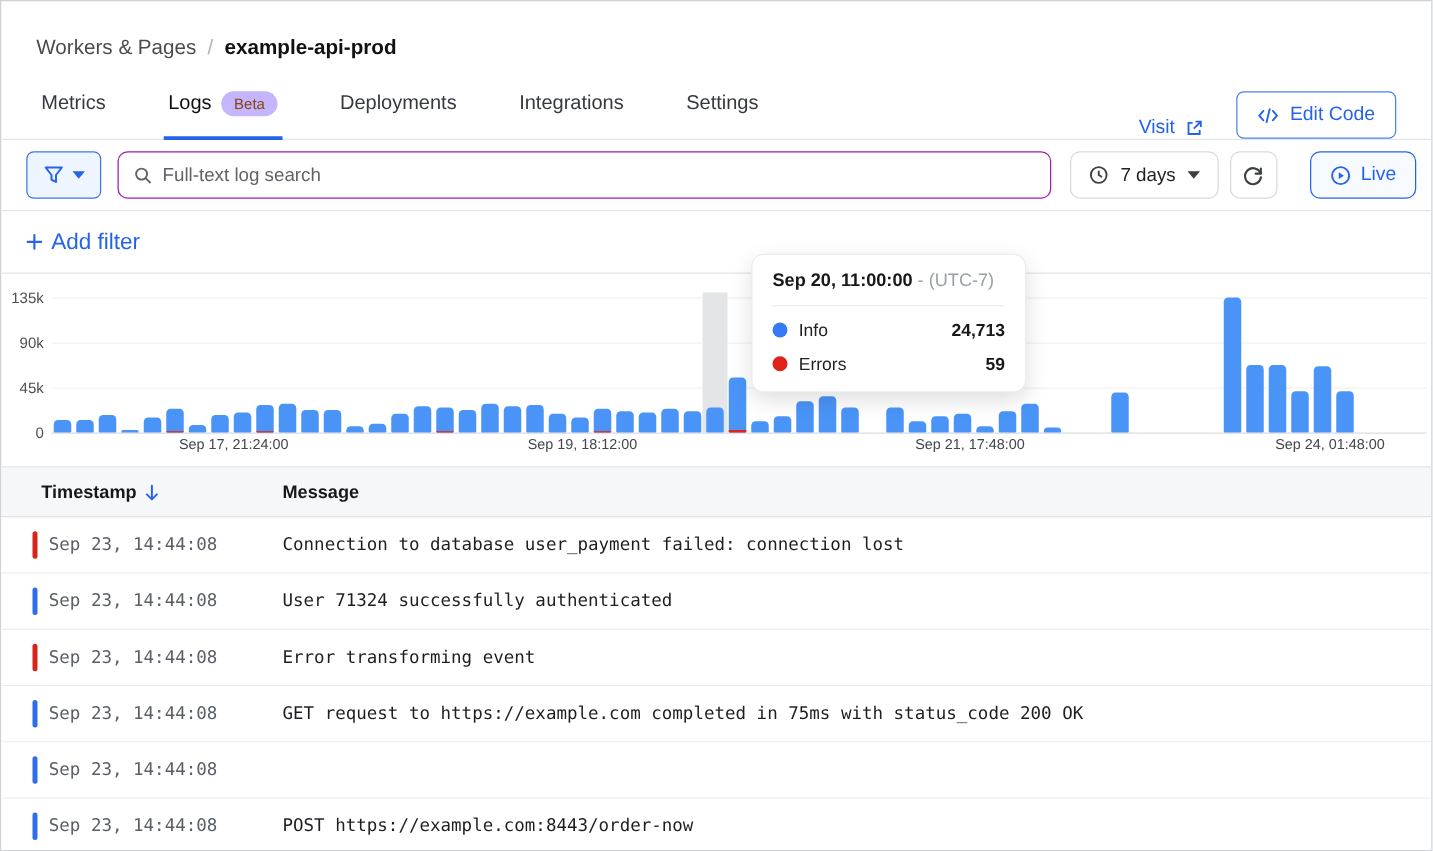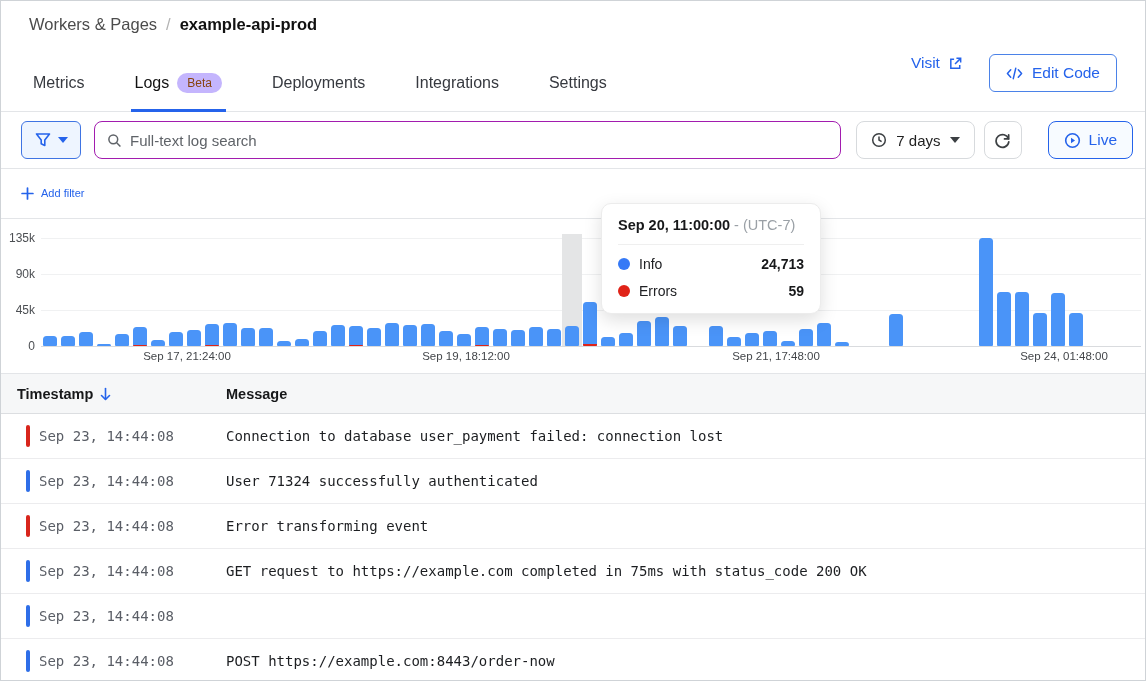--- a/index.html
+++ b/index.html
@@ -8,32 +8,32 @@
     position: relative;
     font-family: "Liberation Sans", sans-serif;
     background: #fff;
     color: #1f1f1f;
     border: 1px solid #cfd3d7;
     overflow: hidden;
   }
   .mono { font-family: "DejaVu Sans Mono", monospace; }
 
   
-  .breadcrumb-row { height: 53px; display:flex; align-items:center; padding: 0 0 6px 28px; font-size: 16.5px; }
+  .breadcrumb-row { height: 53px; display:flex; align-items:flex-end; padding: 0 0 6px 28px; font-size: 16.5px; }
   .breadcrumb-row .parent { color:#4c4c4c; }
   .breadcrumb-row .sep { color:#b3b3b3; margin: 0 9px; }
   .breadcrumb-row .current { color:#111; font-weight: 700; }
 
   
   .tab-row { height: 58px; display:flex; align-items:stretch; padding: 0 28px; border-bottom: 1px solid #e3e5e8; }
   .tab { display:flex; align-items:center; gap:8px; padding: 0 4px; margin-right: 42px; font-size: 16px; color:#36393f; position:relative; cursor:pointer; }
   .tab.active { color:#111; }
   .tab.active::after { content:""; position:absolute; left:0; right:0; bottom:-1px; height:3px; background:#2563eb; }
   .badge { background:#c4b5fd; color:#87430e; font-size:12px; padding: 3px 10px; border-radius: 999px; }
-  .tab-actions { margin-left:auto; display:flex; align-items:flex-start; gap:26px; }
+  .tab-actions { margin-left:auto; display:flex; align-items:flex-end; gap:26px; }
   .visit-link { display:flex; align-items:center; gap:8px; color:#2563eb; font-size:15.5px; cursor:pointer; }
   .edit-code-btn { display:flex; align-items:center; gap:9px; color:#2563eb; font-size:15.5px;
     border:1px solid #4b82e8; border-radius:6px; background:#fff; height:38px; padding:0 16px; cursor:pointer; }
 
   
   .filter-row { height:57px; display:flex; align-items:center; border-bottom:1px solid #e3e5e8; padding: 0 12px 0 20px; }
   .filter-btn { width:60px; height:38px; border:1px solid #3f74e3; background:#eef5ff; border-radius:6px;
     display:flex; align-items:center; justify-content:center; gap:7px; cursor:pointer; }
   .search-box { flex:1; height:38px; margin-left:13px; border:1px solid #a21caf; border-radius:8px; background:#fff;
     display:flex; align-items:center; padding:0 12px; gap:8px; }
@@ -43,21 +43,21 @@
     display:flex; align-items:center; gap:9px; padding:0 14px; font-size:15px; color:#1f1f1f; cursor:pointer; }
   .refresh-btn { width:38px; height:38px; margin-left:9px; border:1px solid #d7dadd; border-radius:8px; background:#fff;
     display:flex; align-items:center; justify-content:center; cursor:pointer; }
   .live-btn { height:38px; margin-left:26px; margin-right:0; border:1px solid #2563eb; border-radius:8px; background:#f7fbff;
     display:flex; align-items:center; gap:8px; padding:0 15px; color:#2563eb; font-size:15.5px; cursor:pointer; }
   .caret { width:0; height:0; border-left:5px solid transparent; border-right:5px solid transparent; border-top:6px solid #2563eb; }
   .caret.dark { border-top-color:#3c4043; }
 
   
   .add-filter-row { height:50px; display:flex; align-items:center; padding-left:20px; border-bottom:1px solid #e3e5e8; }
-  .add-filter { display:flex; gap:7px; color:#2563eb; font-size:11px; cursor:pointer; }
+  .add-filter { display:flex; align-items:center; gap:7px; color:#2563eb; font-size:18px; cursor:pointer; }
 
   
   .chart-section { position:relative; height:154px; }
   .gridline { position:absolute; left:40px; right:4px; height:1px; background:#f0f1f2; }
   .axisline { position:absolute; left:40px; right:4px; height:1px; background:#d9dbde; top:127px; }
   .ytick { position:absolute; width:34px; text-align:right; font-size:12px; color:#4c4f53; transform:translateY(-50%); }
   .xtick { position:absolute; top:131px; width:120px; text-align:center; font-size:11.5px; color:#43464a; }
   .hover-band { position:absolute; background:#e4e5e6; top:15px; height:112px; width:20px; }
   .bar { position:absolute; width:14px; bottom:27px; background:#4a94f8; border-radius:3.5px 3.5px 1px 1px; }
   .bar .err { position:absolute; left:0; right:0; bottom:0; background:#e02318; border-radius:0 0 1px 1px; }
@@ -68,21 +68,21 @@
   .tooltip .tt-title-row { font-size:14.5px; padding-bottom:11px; border-bottom:1px solid #efefef; }
   .tooltip .tt-title { font-weight:700; color:#17181a; }
   .tooltip .tt-tz { color:#9aa0a6; }
   .tt-row { display:flex; align-items:center; gap:9px; margin-top:11px; font-size:14px; color:#202124; }
   .tt-dot { width:12px; height:12px; border-radius:50%; flex:none; }
   .tt-val { margin-left:auto; font-weight:700; color:#17181a; }
 
   
   .table-header { height:41px; background:#f6f7f8; border-top:1px solid #e3e5e8; border-bottom:1px solid #dcdee1;
     display:flex; align-items:center; font-size:14.5px; font-weight:700; color:#17181a; }
-  .col-ts { padding-left:16px; width:225px; display:flex; align-items:center; gap:6px; }
+  .col-ts { padding-left:32px; width:225px; display:flex; align-items:center; gap:6px; }
   .log-row { height:45px; display:flex; align-items:center; border-bottom:1px solid #ececee; background:#fff; cursor:pointer; }
   .indicator { width:4px; height:22px; border-radius:2px; margin-left:25px; flex:none; }
   .indicator.error { background:#d8251c; }
   .indicator.info { background:#2e6ee8; }
   .log-ts { margin-left:9px; width:187px; font-size:14px; color:#5a5e66; }
   .log-msg { font-size:14px; color:#1c1e21; white-space:nowrap; }
   svg { display:block; }
 </style>
 </head>
 <body>

